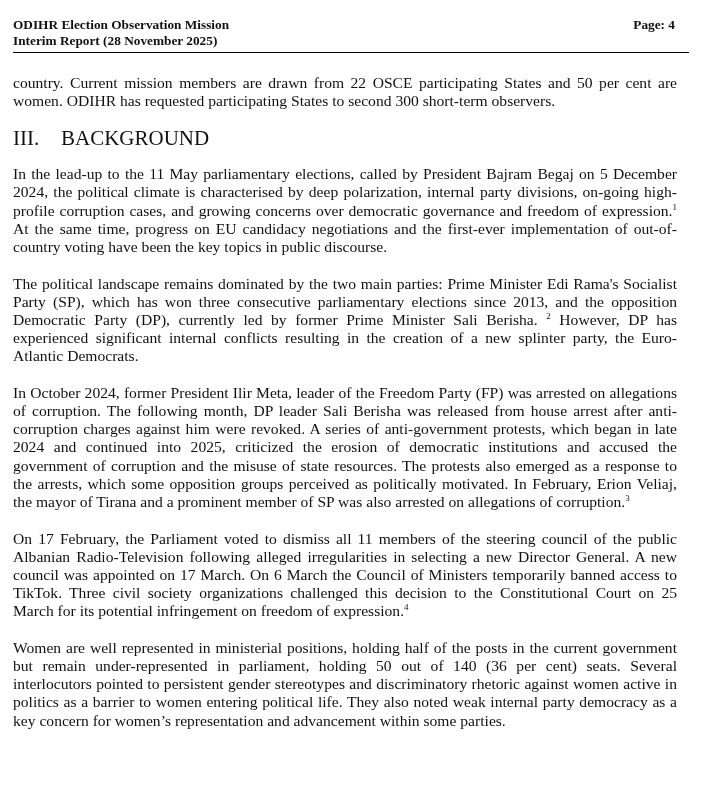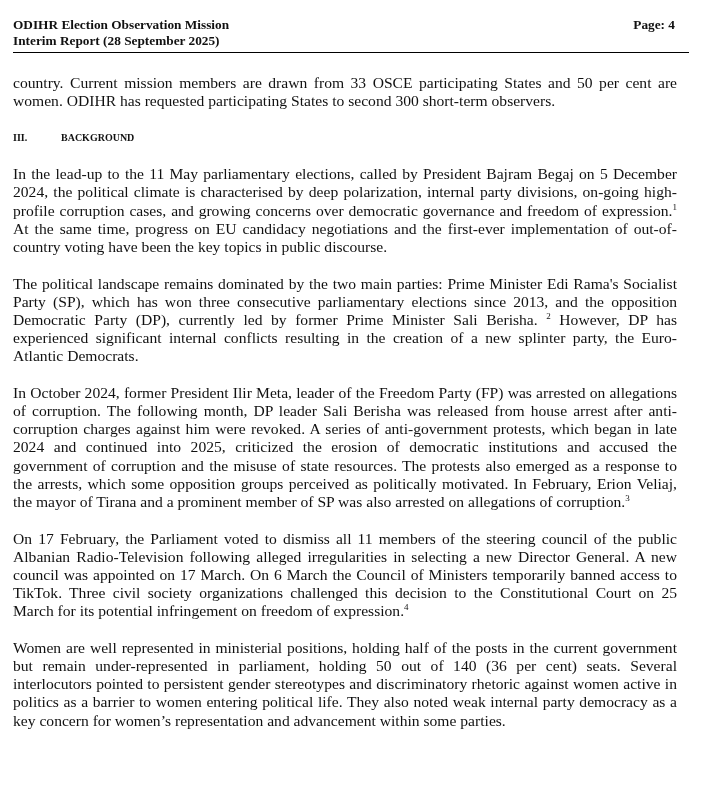--- a/index.html
+++ b/index.html
@@ -16,38 +16,38 @@
       padding-bottom: 3px;
     }
     .header .page-no { position: absolute; right: 14px; top: 0; }
     .body {
       position: absolute; left: 13px; top: 74px; width: 664px;
       font-size: 15.6px; line-height: 18.2px;
       text-align: justify;
     }
     .body p { margin: 0 0 18.3px 0; }
     .heading {
-      font-weight: bold; font-size: 10px; margin: 0 0 18.3px 0;
+      font-weight: normal; font-size: 21px; margin: 0 0 18.3px 0;
       display: flex;
     }
     .heading .num { width: 48px; }
     sup { font-size: 9px; line-height: 0; vertical-align: 6px; }
   </style>
 </head>
 <body>
 
 <div class="page">
   <div class="header">
     <div>ODIHR Election Observation Mission</div>
-    <div>Interim Report (28 September 2025)</div>
+    <div>Interim Report (28 November 2025)</div>
     <div class="page-no">Page: 4</div>
   </div>
 
   <div class="body">
-    <p>country. Current mission members are drawn from 33 OSCE participating States and 50 per cent are women. ODIHR has requested participating States to second 300 short-term observers.</p>
+    <p>country. Current mission members are drawn from 22 OSCE participating States and 50 per cent are women. ODIHR has requested participating States to second 300 short-term observers.</p>
 
     <div class="heading">
       <span class="num">III.</span>
       <span>BACKGROUND</span>
     </div>
 
     <p><span>In the lead-up to the 11 May parliamentary elections, called by President Bajram Begaj on 5 December 2024, the political climate is characterised by deep polarization, internal party divisions, on-going high-profile corruption cases, and growing concerns over democratic governance and freedom of expression.</span><sup>1</sup><span> At the same time, progress on EU candidacy negotiations and the first-ever implementation of out-of-country voting have been the key topics in public discourse.</span></p>
 
     <p><span>The political landscape remains dominated by the two main parties: Prime Minister Edi Rama's Socialist Party (SP), which has won three consecutive parliamentary elections since 2013, and the opposition Democratic Party (DP), currently led by former Prime Minister Sali Berisha. </span><sup>2</sup><span> However, DP has experienced significant internal conflicts resulting in the creation of a new splinter party, the Euro-Atlantic Democrats.</span></p>
 

